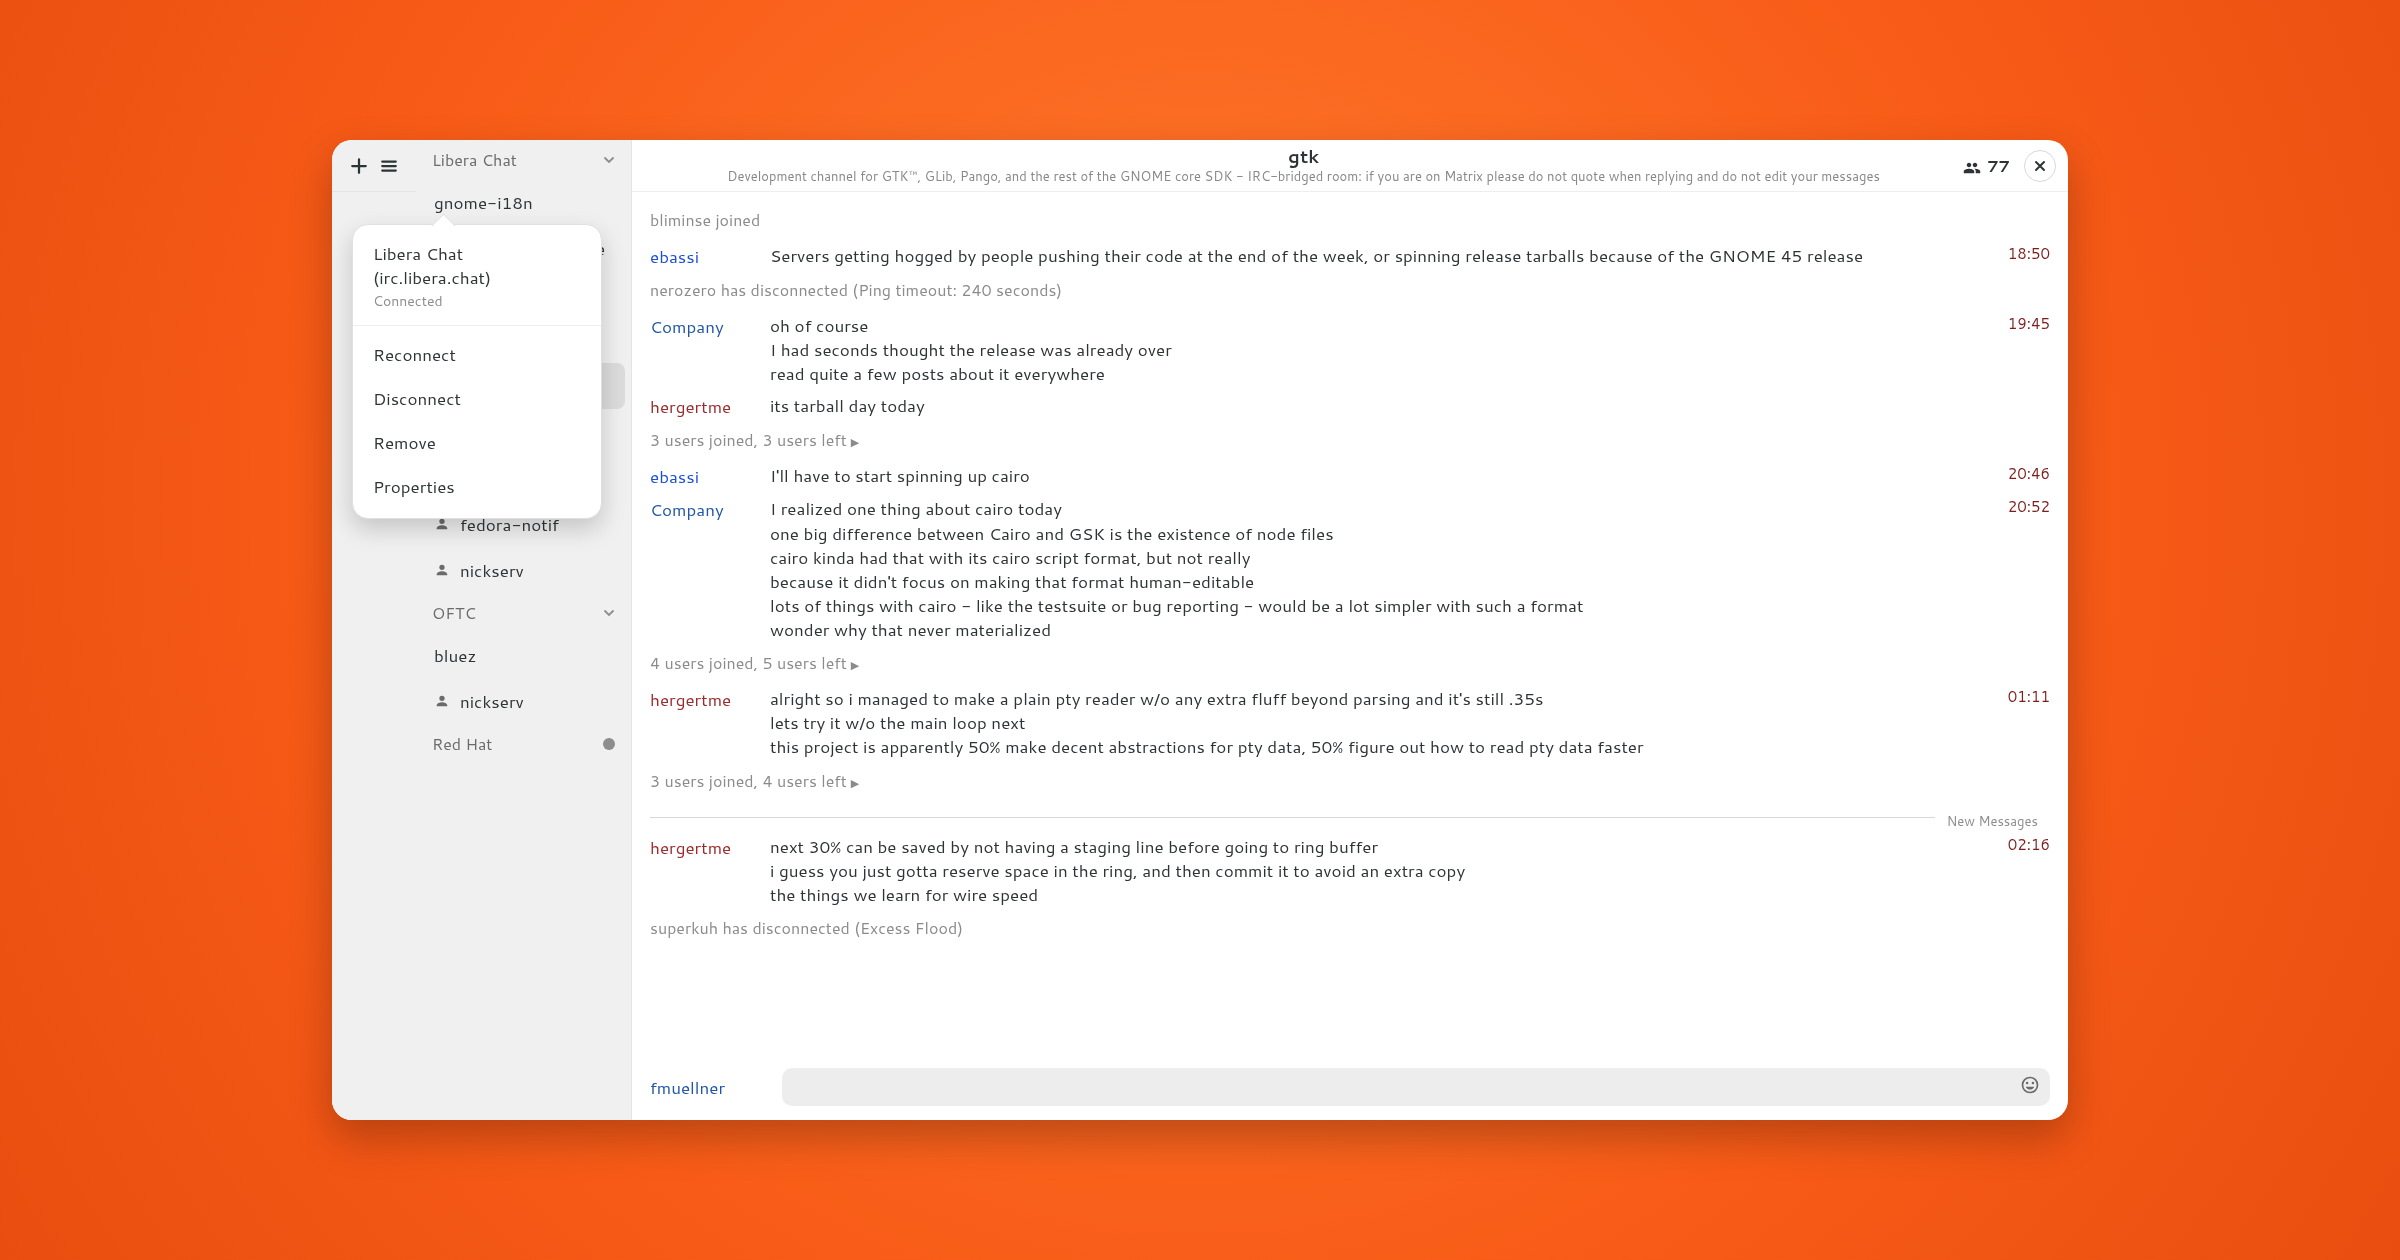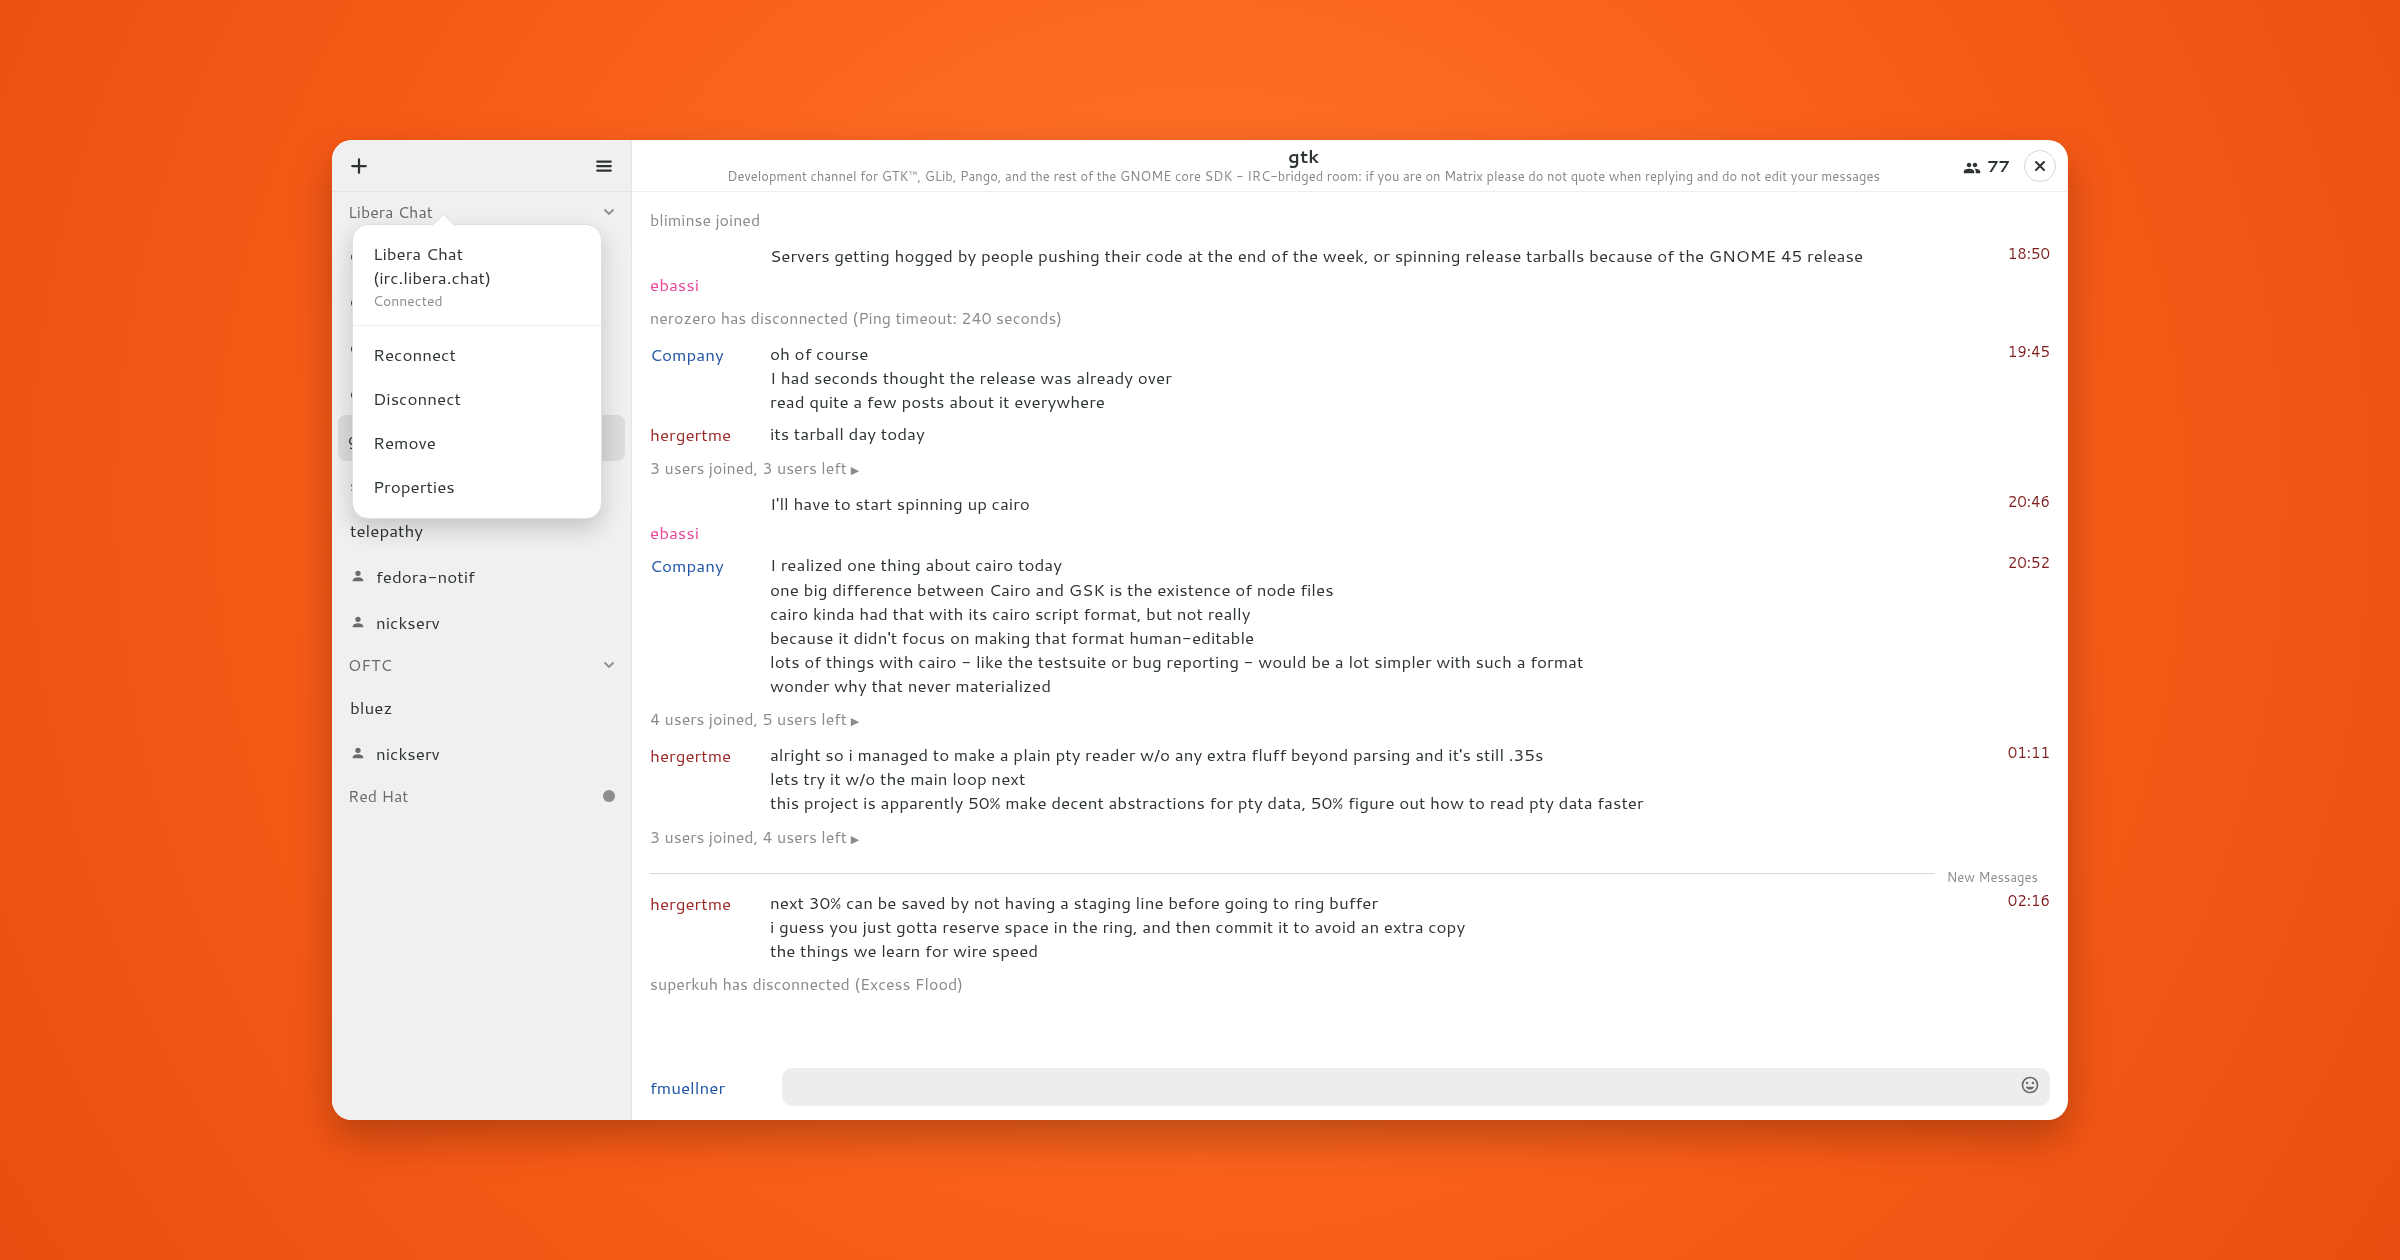--- a/index.html
+++ b/index.html
@@ -18,21 +18,21 @@
     display: flex;
     overflow: hidden;
     position: relative;
   }
 
   
   .sidebar {
     width: 300px;
     background: #f0f0f0;
     border-right: 1px solid #e4e4e4;
-    display: flex; flex-direction: column;
+    display: flex; flex-direction: row;
     position: relative;
     justify-content: center;
   }
   .sidebar-header {
     height: 52px;
     display: flex; align-items: center; justify-content: space-between;
     padding: 0 12px;
     border-bottom: 1px solid #e4e4e4;
   }
   .icon-btn {
@@ -105,21 +105,21 @@
   }
 
   .messages { flex:1; overflow:hidden; padding: 8px 0 0 0; position:relative; }
   .row { display:flex; padding: 4px 18px 2px 18px; align-items:flex-start; font-size:17px; }
   .row + .row { margin-top: 2px; }
   .nick {
     width: 120px; flex:0 0 120px;
     text-align:left; padding-right: 10px; padding-top:1px;
     font-weight: 500;
   }
-  .nick.red { color:#ec4899;margin-top:28px; }
+  .nick.red { color:#1d4ed8; }
   .nick.blue { color:#2156a5; }
   .nick.red2 { color:#9c2b2b; }
   .msgtext { flex:1; color:#2e3436; line-height:1.42; }
   .msgtext .line { display:block; }
   .timestamp {
     position:absolute; right:18px;
     font-size:15px; color:#7f1d1d;
   }
   .system { color:#8b8b8b; font-size:16px; padding: 8px 18px; }
   .system .tri { font-size:11px; margin-left:4px; }

